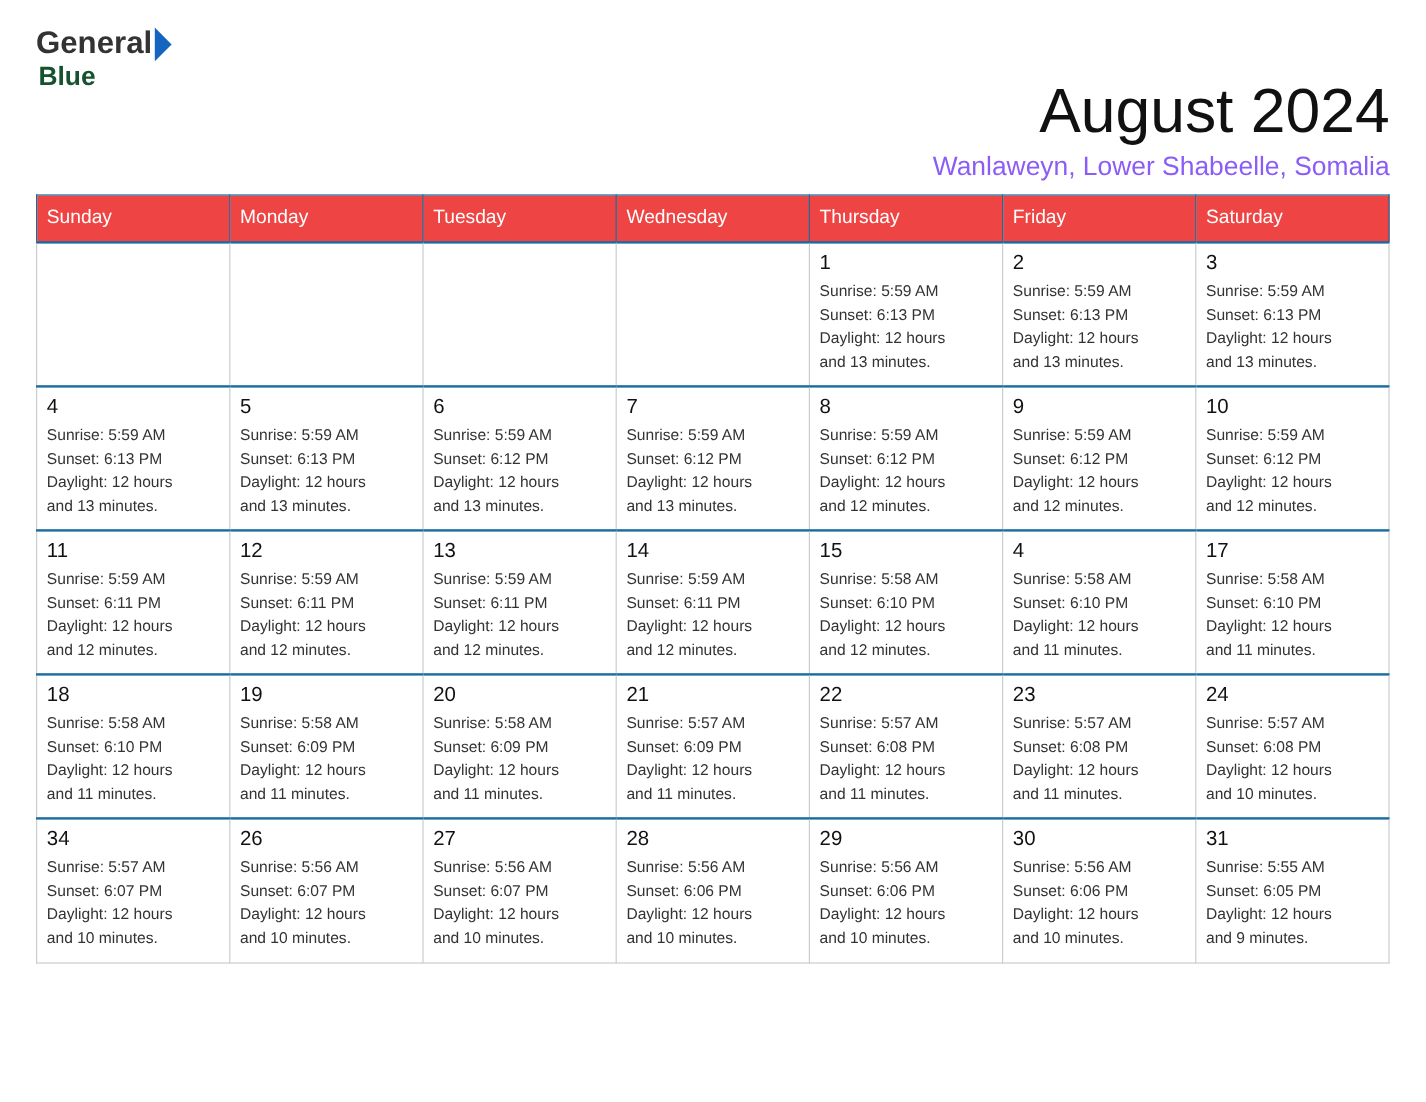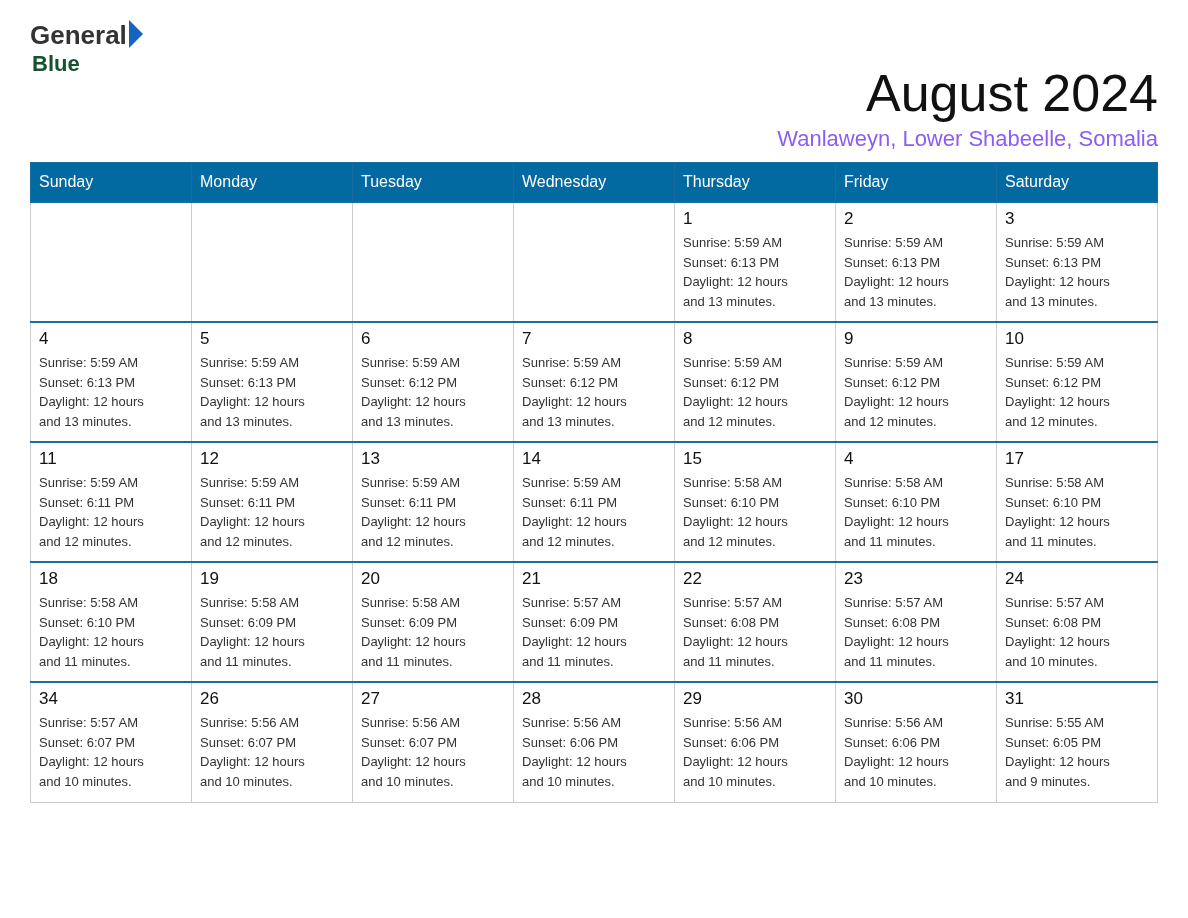--- a/index.html
+++ b/index.html
@@ -43,21 +43,21 @@
       font-size: 22px;
       color: #8b5cf6;
       margin-top: 4px;
     }
     .calendar {
       width: 100%;
       border-collapse: collapse;
       margin-top: 10px;
     }
     .calendar th {
-      background-color: #0369a1;
+      background-color: #ef4444;
       color: #fff;
       padding: 10px 8px;
       font-size: 16px;
       font-weight: normal;
       text-align: left;
       border: 1px solid #1a6b9e;
     }
     .calendar td {
       border: 1px solid #ccc;
       vertical-align: top;
@@ -86,21 +86,21 @@
     .empty-cell {
       background: #f9f9f9;
     }
     .logo-wrapper {
       display: flex;
       flex-direction: column;
       align-items: flex-start;
     }
     .logo-row {
       display: flex;
-      align-items: flex-start;
+      align-items: flex-end;
     }
     .logo-bottom {
       font-size: 22px;
       font-weight: bold;
       color: #14532d;
       margin-left: 2px;
     }
   </style>
 </head>
 <body>

